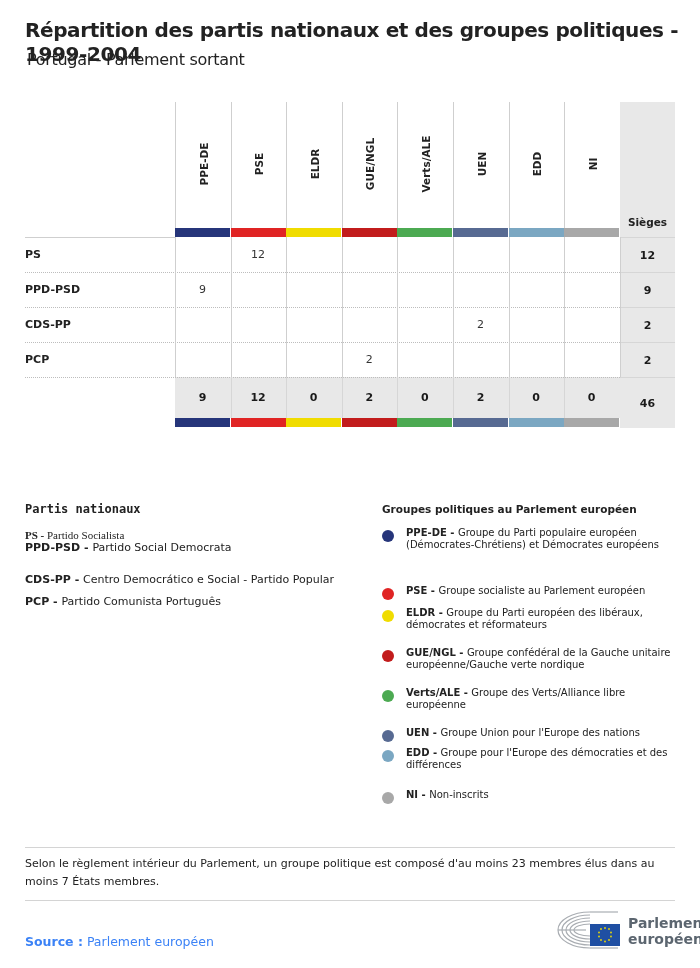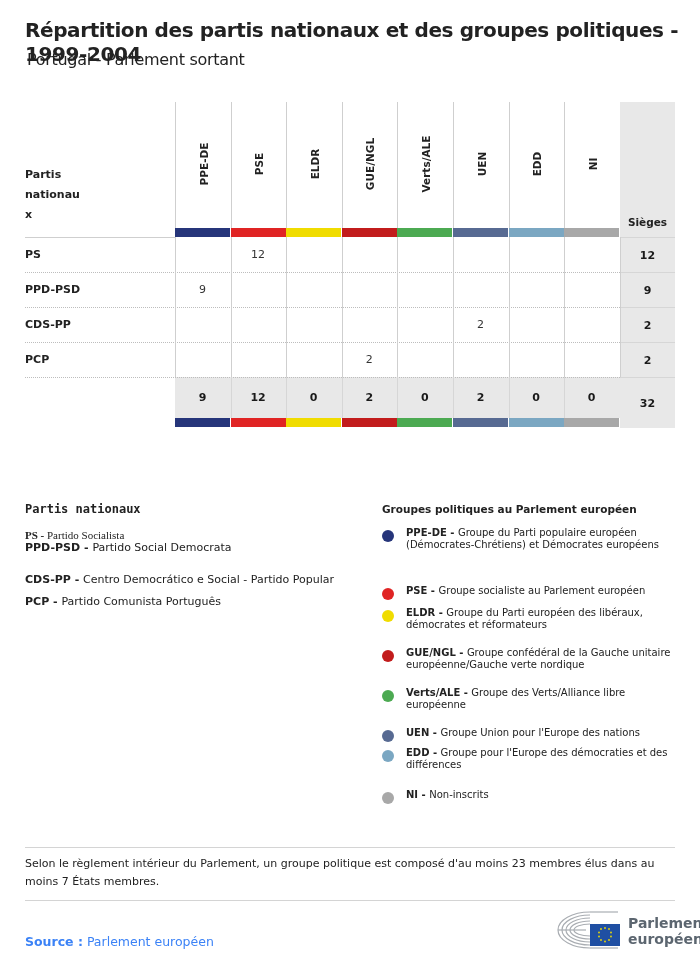--- a/index.html
+++ b/index.html
@@ -40,30 +40,25 @@
   .logo { position: absolute; left: 556px; top: 908px; width: 150px; height: 44px; }
   .logo-text { position: absolute; left: 72px; top: 7px; font-size: 14px; font-weight: bold; color: #5c6670; line-height: 16px; }
 </style>
 </head>
 <body>
 
 <div class="title">Répartition des partis nationaux et des groupes politiques - 1999-2004</div>
 <div class="subtitle">Portugal - Parlement sortant</div>
 
 <div class="table" id="table">
-  <div class="rowlabel-head">
-    <div>Partis</div>
-    <div>nationau</div>
-    <div>x</div>
-  </div>
   <div class="sieges-head">
     <span>Sièges</span>
   </div>
   <div class="total-bg"></div>
-  <div class="grand-total">32</div>
+  <div class="grand-total">46</div>
 <div class="col-head" style="left:175px;">
       <span>PPE-DE</span>
     </div>
     <div class="cbar" style="left:175px;top:228px;width:55px;background:#26357a;"></div>
     <div class="cbar" style="left:175px;top:418px;width:55px;background:#26357a;"></div>
     <div class="col-head" style="left:230.6px;">
       <span>PSE</span>
     </div>
     <div class="cbar" style="left:230.6px;top:228px;width:55px;background:#e02424;"></div>
     <div class="cbar" style="left:230.6px;top:418px;width:55px;background:#e02424;"></div>

